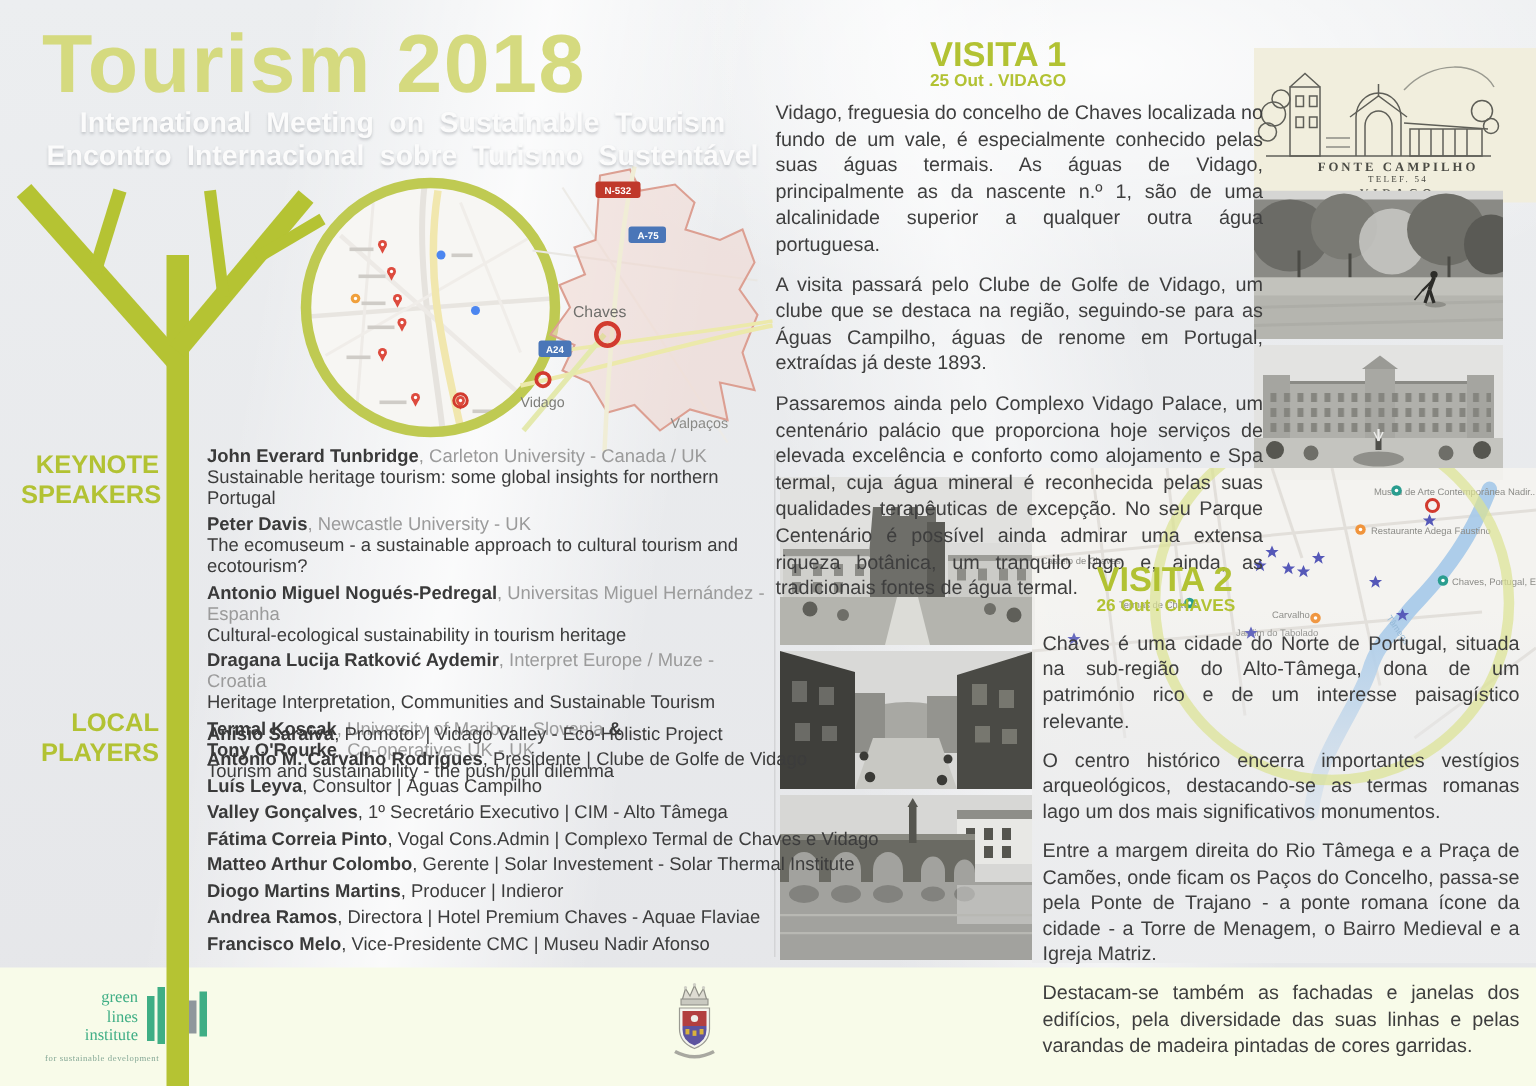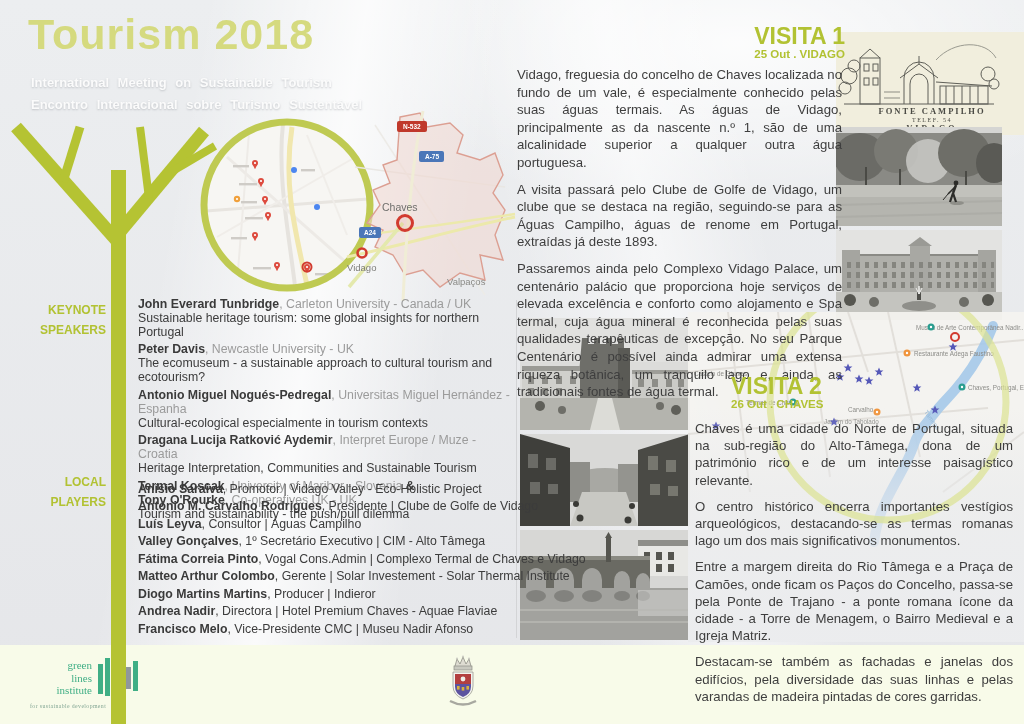--- a/index.html
+++ b/index.html
@@ -10,30 +10,30 @@
     background-image:
       linear-gradient(100deg, rgba(255,255,255,0) 18%, rgba(255,255,255,.8) 32%, rgba(255,255,255,0) 44%),
       linear-gradient(78deg, rgba(255,255,255,0) 52%, rgba(255,255,255,.55) 64%, rgba(255,255,255,0) 74%),
       radial-gradient(ellipse 620px 280px at 72% 6%, rgba(255,255,255,.85), rgba(255,255,255,0) 62%),
       linear-gradient(180deg,#eceef0 0%,#e5e6e9 100%);
   }
   .abs{position:absolute;}
   svg{display:block;}
 
   
-  .title{left:28px;top:10px;font-size:43px;font-weight:bold;color:#d5da7f;letter-spacing:1px;z-index:4;text-align:center;}
-  .subtitles{left:31px;top:72px;z-index:4;font-weight:bold;font-size:13px;line-height:22px;
-    color:#fbfbfb;word-spacing:5px;text-shadow:0 1px 2px rgba(140,145,150,.45);}
-
-  
-  .side-head{width:92px;text-align:right;color:#b2c233;font-weight:bold;font-size:12px;line-height:20px;z-index:4;}
+  .title{left:28px;top:10px;font-size:55px;font-weight:bold;color:#d5da7f;letter-spacing:1px;z-index:4;text-align:center;}
+  .subtitles{left:31px;top:72px;z-index:4;font-weight:bold;font-size:19px;line-height:22px;
+    color:#fbfbfb;word-spacing:5px;text-shadow:0 1px 2px rgba(140,145,150,.45);text-align:center;}
+
+  
+  .side-head{width:92px;text-align:right;color:#b2c233;font-weight:bold;font-size:17px;line-height:20px;z-index:4;}
   .visita-head{z-index:4;color:#b2c233;font-weight:bold;}
   .visita-head .vh1{font-size:23px;line-height:24px;}
   .visita-head .vh2{font-size:11.5px;line-height:13px;}
-  .ta-r{text-align:right;}
+  .ta-r{text-align:left;}
 
   
   .para-col{z-index:4;font-size:13.2px;line-height:17.6px;text-align:justify;color:#3e3e3e;}
   .para-col p{margin:0 0 9px 0;}
 
   
   .people{z-index:4;font-size:12.3px;line-height:14px;color:#3c3c3c;}
   .sp{margin-bottom:3.4px;}
   .nm{font-weight:bold;color:#3a3a3a;}
   .af{color:#9b9b9b;text-align:right;}
@@ -157,21 +157,21 @@
     <div class="sp">
       <span class="nm">John Everard Tunbridge</span><span class="af">, Carleton University - Canada / UK</span><br>
       <span>Sustainable heritage tourism: some global insights for northern Portugal</span>
     </div>
     <div class="sp">
       <span class="nm">Peter Davis</span><span class="af">, Newcastle University - UK</span><br>
       <span>The ecomuseum - a sustainable approach to cultural tourism and ecotourism?</span>
     </div>
     <div class="sp">
       <span class="nm">Antonio Miguel Nogués-Pedregal</span><span class="af">, Universitas Miguel Hernández - Espanha</span><br>
-      <span>Cultural-ecological especialmente in tourism contexts</span>
+      <span>Cultural-ecological sustainability in tourism heritage</span>
     </div>
     <div class="sp">
       <span class="nm">Dragana Lucija Ratković Aydemir</span><span class="af">, Interpret Europe / Muze - Croatia</span><br>
       <span>Heritage Interpretation, Communities and Sustainable Tourism</span>
     </div>
     <div class="sp">
       <span class="nm">Termal Koscak</span><span class="af">, University of Maribor - Slovenia</span><span class="nm"> &amp;</span><br>
       <span class="nm">Tony O'Rourke</span><span class="af">, Co-operatives UK - UK</span><br>
       <span>Tourism and sustainability - the push/pull dilemma</span>
     </div>
@@ -182,21 +182,21 @@
     <div>PLAYERS</div>
   </div>
   <div class="abs people" style="left:138px;top:482px;width:382px;">
     <div class="pl"><span class="nm">Anísio Saraiva</span><span>, Promotor | Vidago Valley - Eco-Holistic Project</span></div>
     <div class="pl"><span class="nm">António M. Carvalho Rodrigues</span><span>, Presidente | Clube de Golfe de Vidago</span></div>
     <div class="pl"><span class="nm">Luís Leyva</span><span>, Consultor | Águas Campilho</span></div>
     <div class="pl"><span class="nm">Valley Gonçalves</span><span>, 1º Secretário Executivo | CIM - Alto Tâmega</span></div>
     <div class="pl"><span class="nm">Fátima Correia Pinto</span><span>, Vogal Cons.Admin | Complexo Termal de Chaves e Vidago</span></div>
     <div class="pl"><span class="nm">Matteo Arthur Colombo</span><span>, Gerente | Solar Investement - Solar Thermal Institute</span></div>
     <div class="pl"><span class="nm">Diogo Martins Martins</span><span>, Producer | Indieror</span></div>
-    <div class="pl"><span class="nm">Andrea Nadir</span><span>, Directora | Hotel Premium Chaves - Aquae Flaviae</span></div>
+    <div class="pl"><span class="nm">Andrea Ramos</span><span>, Directora | Hotel Premium Chaves - Aquae Flaviae</span></div>
     <div class="pl"><span class="nm">Francisco Melo</span><span>, Vice-Presidente CMC | Museu Nadir Afonso</span></div>
   </div>
 
   <div class="abs divider"></div>
 
   <div class="abs visita-head ta-r" style="left:620px;top:24px;width:225px;">
     <div class="vh1">VISITA 1</div>
     <div class="vh2">25 Out . VIDAGO</div>
   </div>
   <div class="abs para-col" style="left:517px;top:66px;width:325px;">

